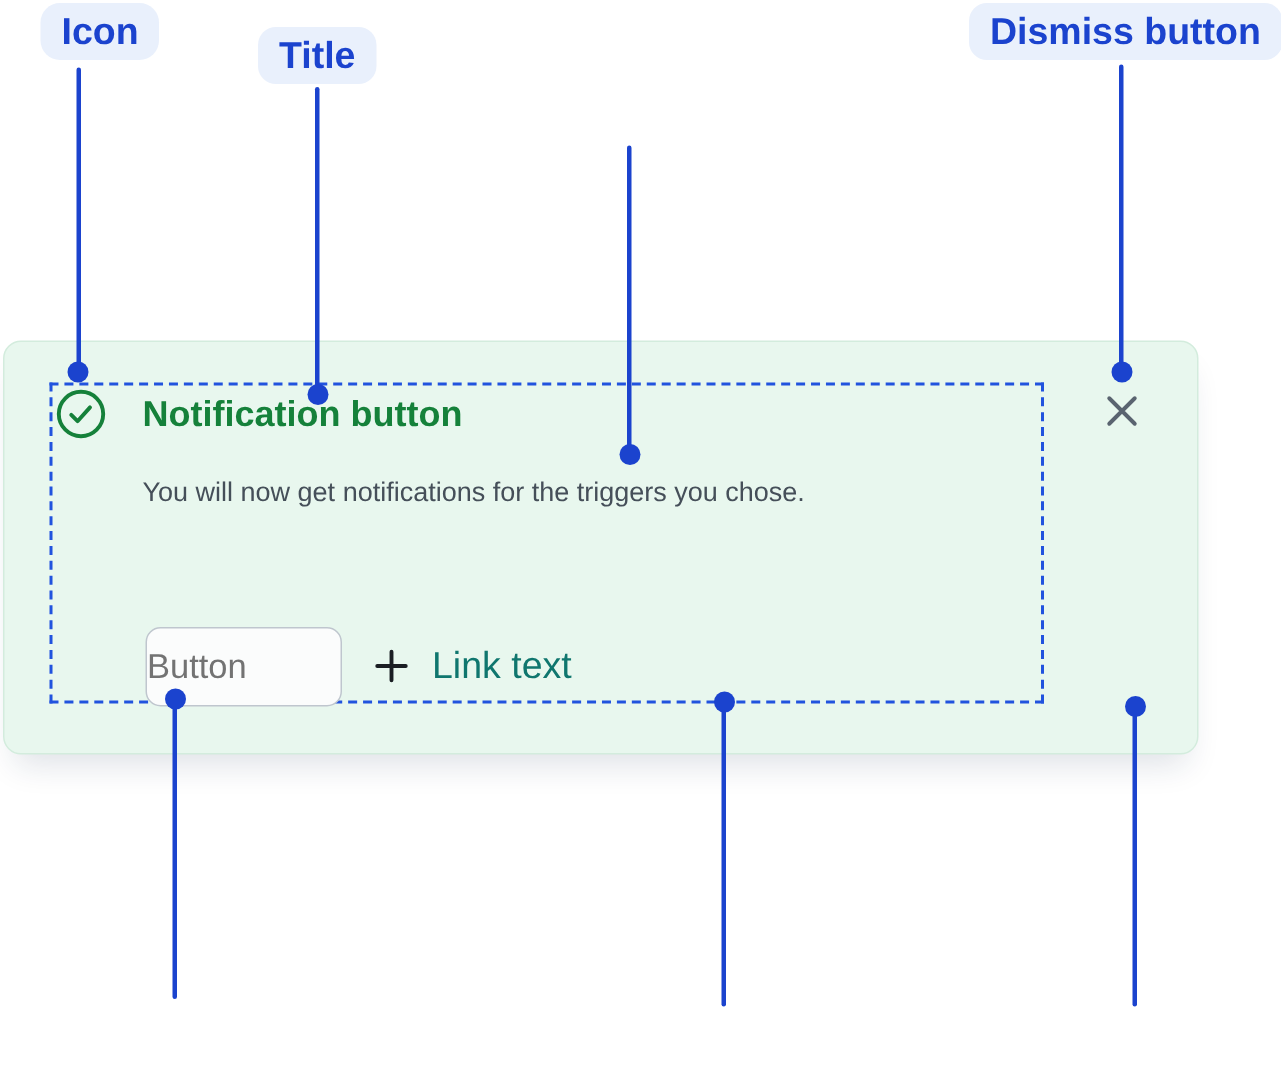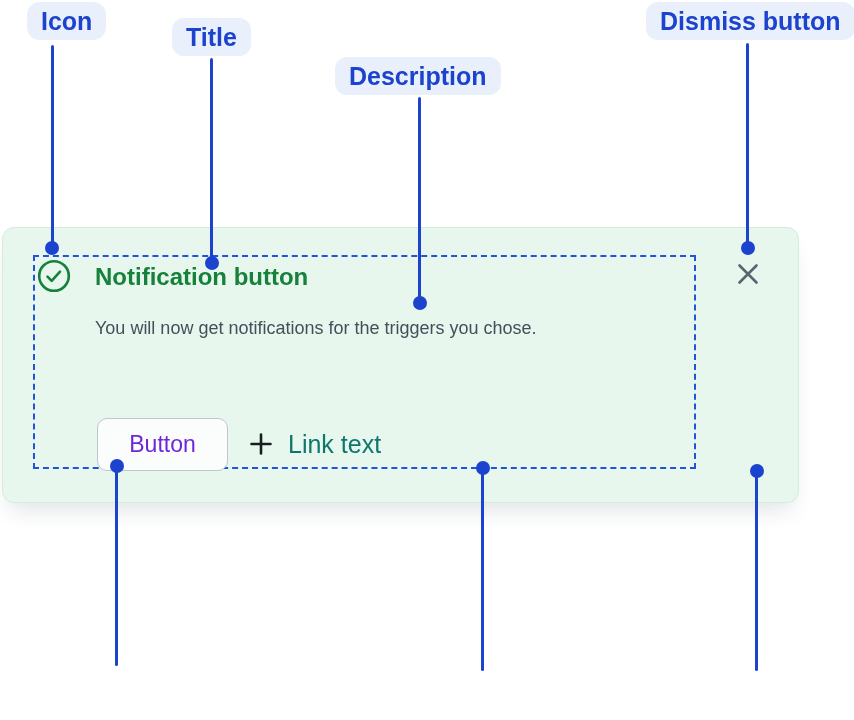--- a/index.html
+++ b/index.html
@@ -104,24 +104,23 @@
     z-index: 3;
     left: 97px;
     top: 418px;
     width: 131px;
     height: 53px;
     background: #FBFCFC;
     border: 1px solid #BFC6CE;
     border-radius: 10px;
     font-family: inherit;
     font-size: 23px;
-    color: #6d28d9;
+    color: #737373;
     display: flex;
     align-items: center;
-    justify-content: center;
     cursor: pointer;
   }
   .notif-link {
     position: absolute;
     z-index: 3;
     left: 248px;
     top: 429px;
     display: flex;
     align-items: center;
     gap: 14px;
@@ -198,16 +197,15 @@
   <div class="cdot" style="left:45px;  top:241px;"></div>
   <div class="cdot" style="left:205px; top:256px;"></div>
   <div class="cdot" style="left:413px; top:296px;"></div>
   <div class="cdot" style="left:741px; top:241px;"></div>
   <div class="cdot" style="left:110px; top:459px;"></div>
   <div class="cdot" style="left:476px; top:461px;"></div>
   <div class="cdot" style="left:750px; top:464px;"></div>
 
   <div class="pill" style="left:27px;  top:2px;border-radius:13px;">Icon</div>
   <div class="pill" style="left:172px; top:18px;">Title</div>
-  <div class="pill" style="left:335px; top:57px;">Description</div>
   <div class="pill" style="left:646px; top:2px;">Dismiss button</div>
 
 </div>
 
 </body></html>

